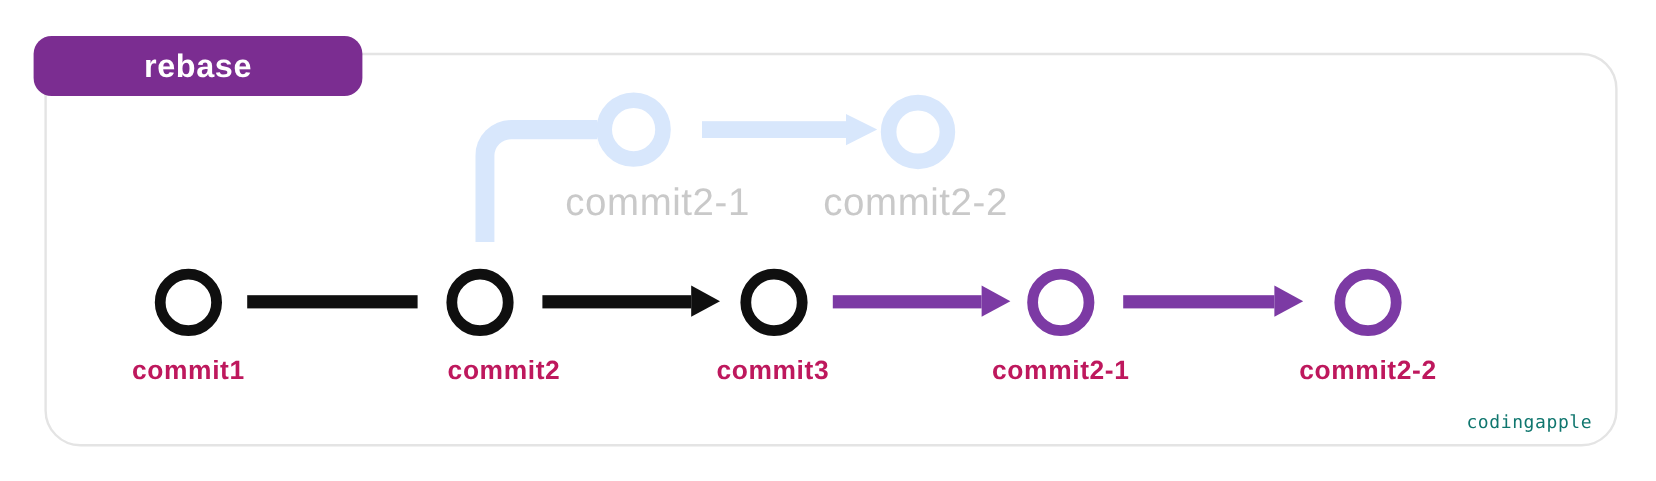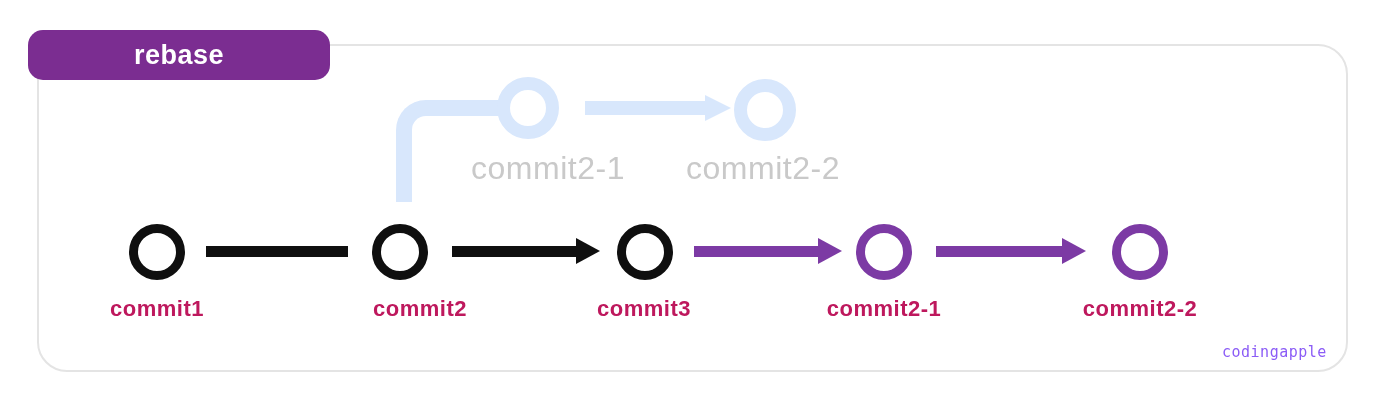--- a/index.html
+++ b/index.html
@@ -16,21 +16,21 @@
     left: 37px; top: 44px;
     width: 1311px; height: 328px;
     border: 2px solid #e4e4e4;
     border-radius: 30px;
     box-sizing: border-box;
     background: #ffffff;
   }
   .badge {
     position: absolute;
     left: 28px; top: 30px;
-    width: 302px; height: 50px;
+    width: 274px; height: 50px;
     background: #7b2d91;
     border-radius: 15px;
     display: flex;
     align-items: center;
     justify-content: center;
     color: #ffffff;
     font-weight: bold;
     font-size: 27px;
     letter-spacing: 0.5px;
   }
@@ -79,21 +79,21 @@
     font-size: 32px;
     font-weight: 400;
     color: #c9c9c9;
   }
   .watermark {
     position: absolute;
     left: 1222px; top: 343px;
     font-family: "DejaVu Sans Mono", monospace;
     font-size: 15px;
     letter-spacing: 0.5px;
-    color: #8b5cf6;
+    color: #0f766e;
   }
 </style>
 </head>
 <body>
 
 <div class="canvas">
 
   <div class="frame"></div>
 
   <div class="badge">

